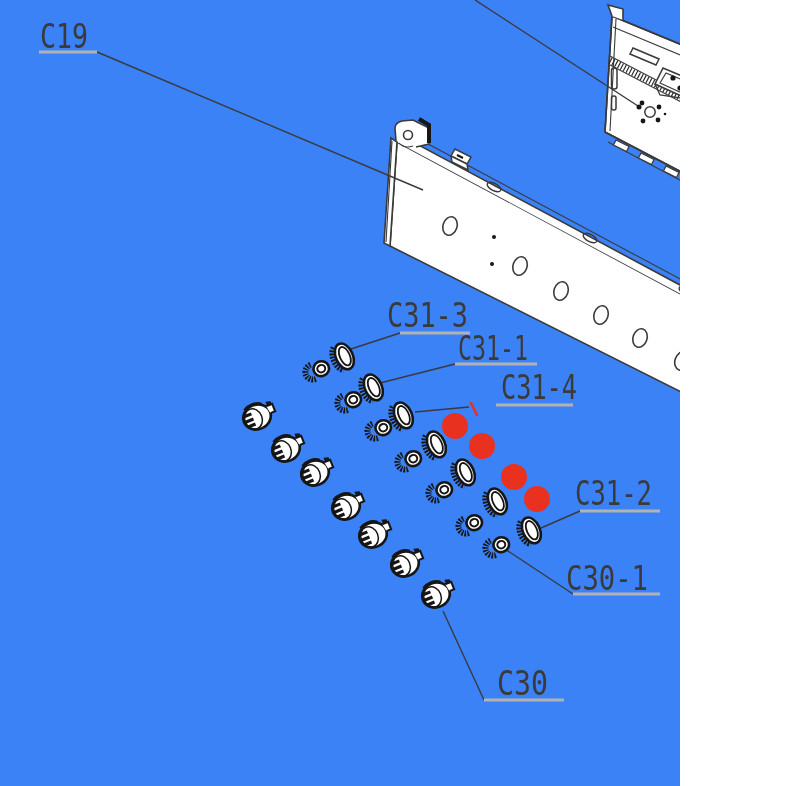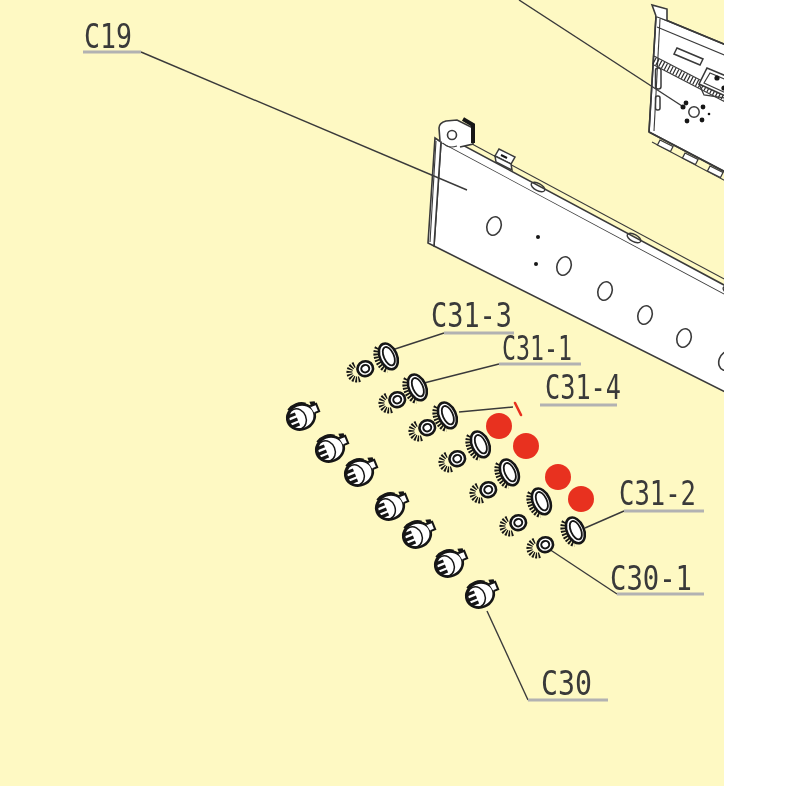--- a/index.html
+++ b/index.html
@@ -1,16 +1,16 @@
 <!DOCTYPE html>
 <html><head>
 <meta charset="utf-8">
 <style>
   html,body{margin:0;padding:0;background:#ffffff;}
-  .stage{position:relative;width:680px;height:786px;background:#fef9c3;overflow:hidden;padding-left:44px;}
+  .stage{position:relative;width:680px;height:786px;background:#3b82f6;overflow:hidden;}
   svg{display:block;}
   .leader{stroke:#3a3a3a;stroke-width:1.4;fill:none;}
   .underline{stroke:#b2b2b2;stroke-width:3;fill:none;}
   .lbl{font-family:"DejaVu Sans Mono","Liberation Mono",monospace;font-size:34px;fill:#3a3a3a;}
   .red{fill:#e8311f;}
   .redline{stroke:#e8311f;stroke-width:2.6;stroke-linecap:round;}
   .ink{stroke:#3a3a3a;fill:none;stroke-width:1.5;}
   .inkw{stroke:#3a3a3a;fill:#ffffff;stroke-width:1.6;}
   .inkthin{stroke:#3a3a3a;fill:none;stroke-width:1.1;}
 </style>

